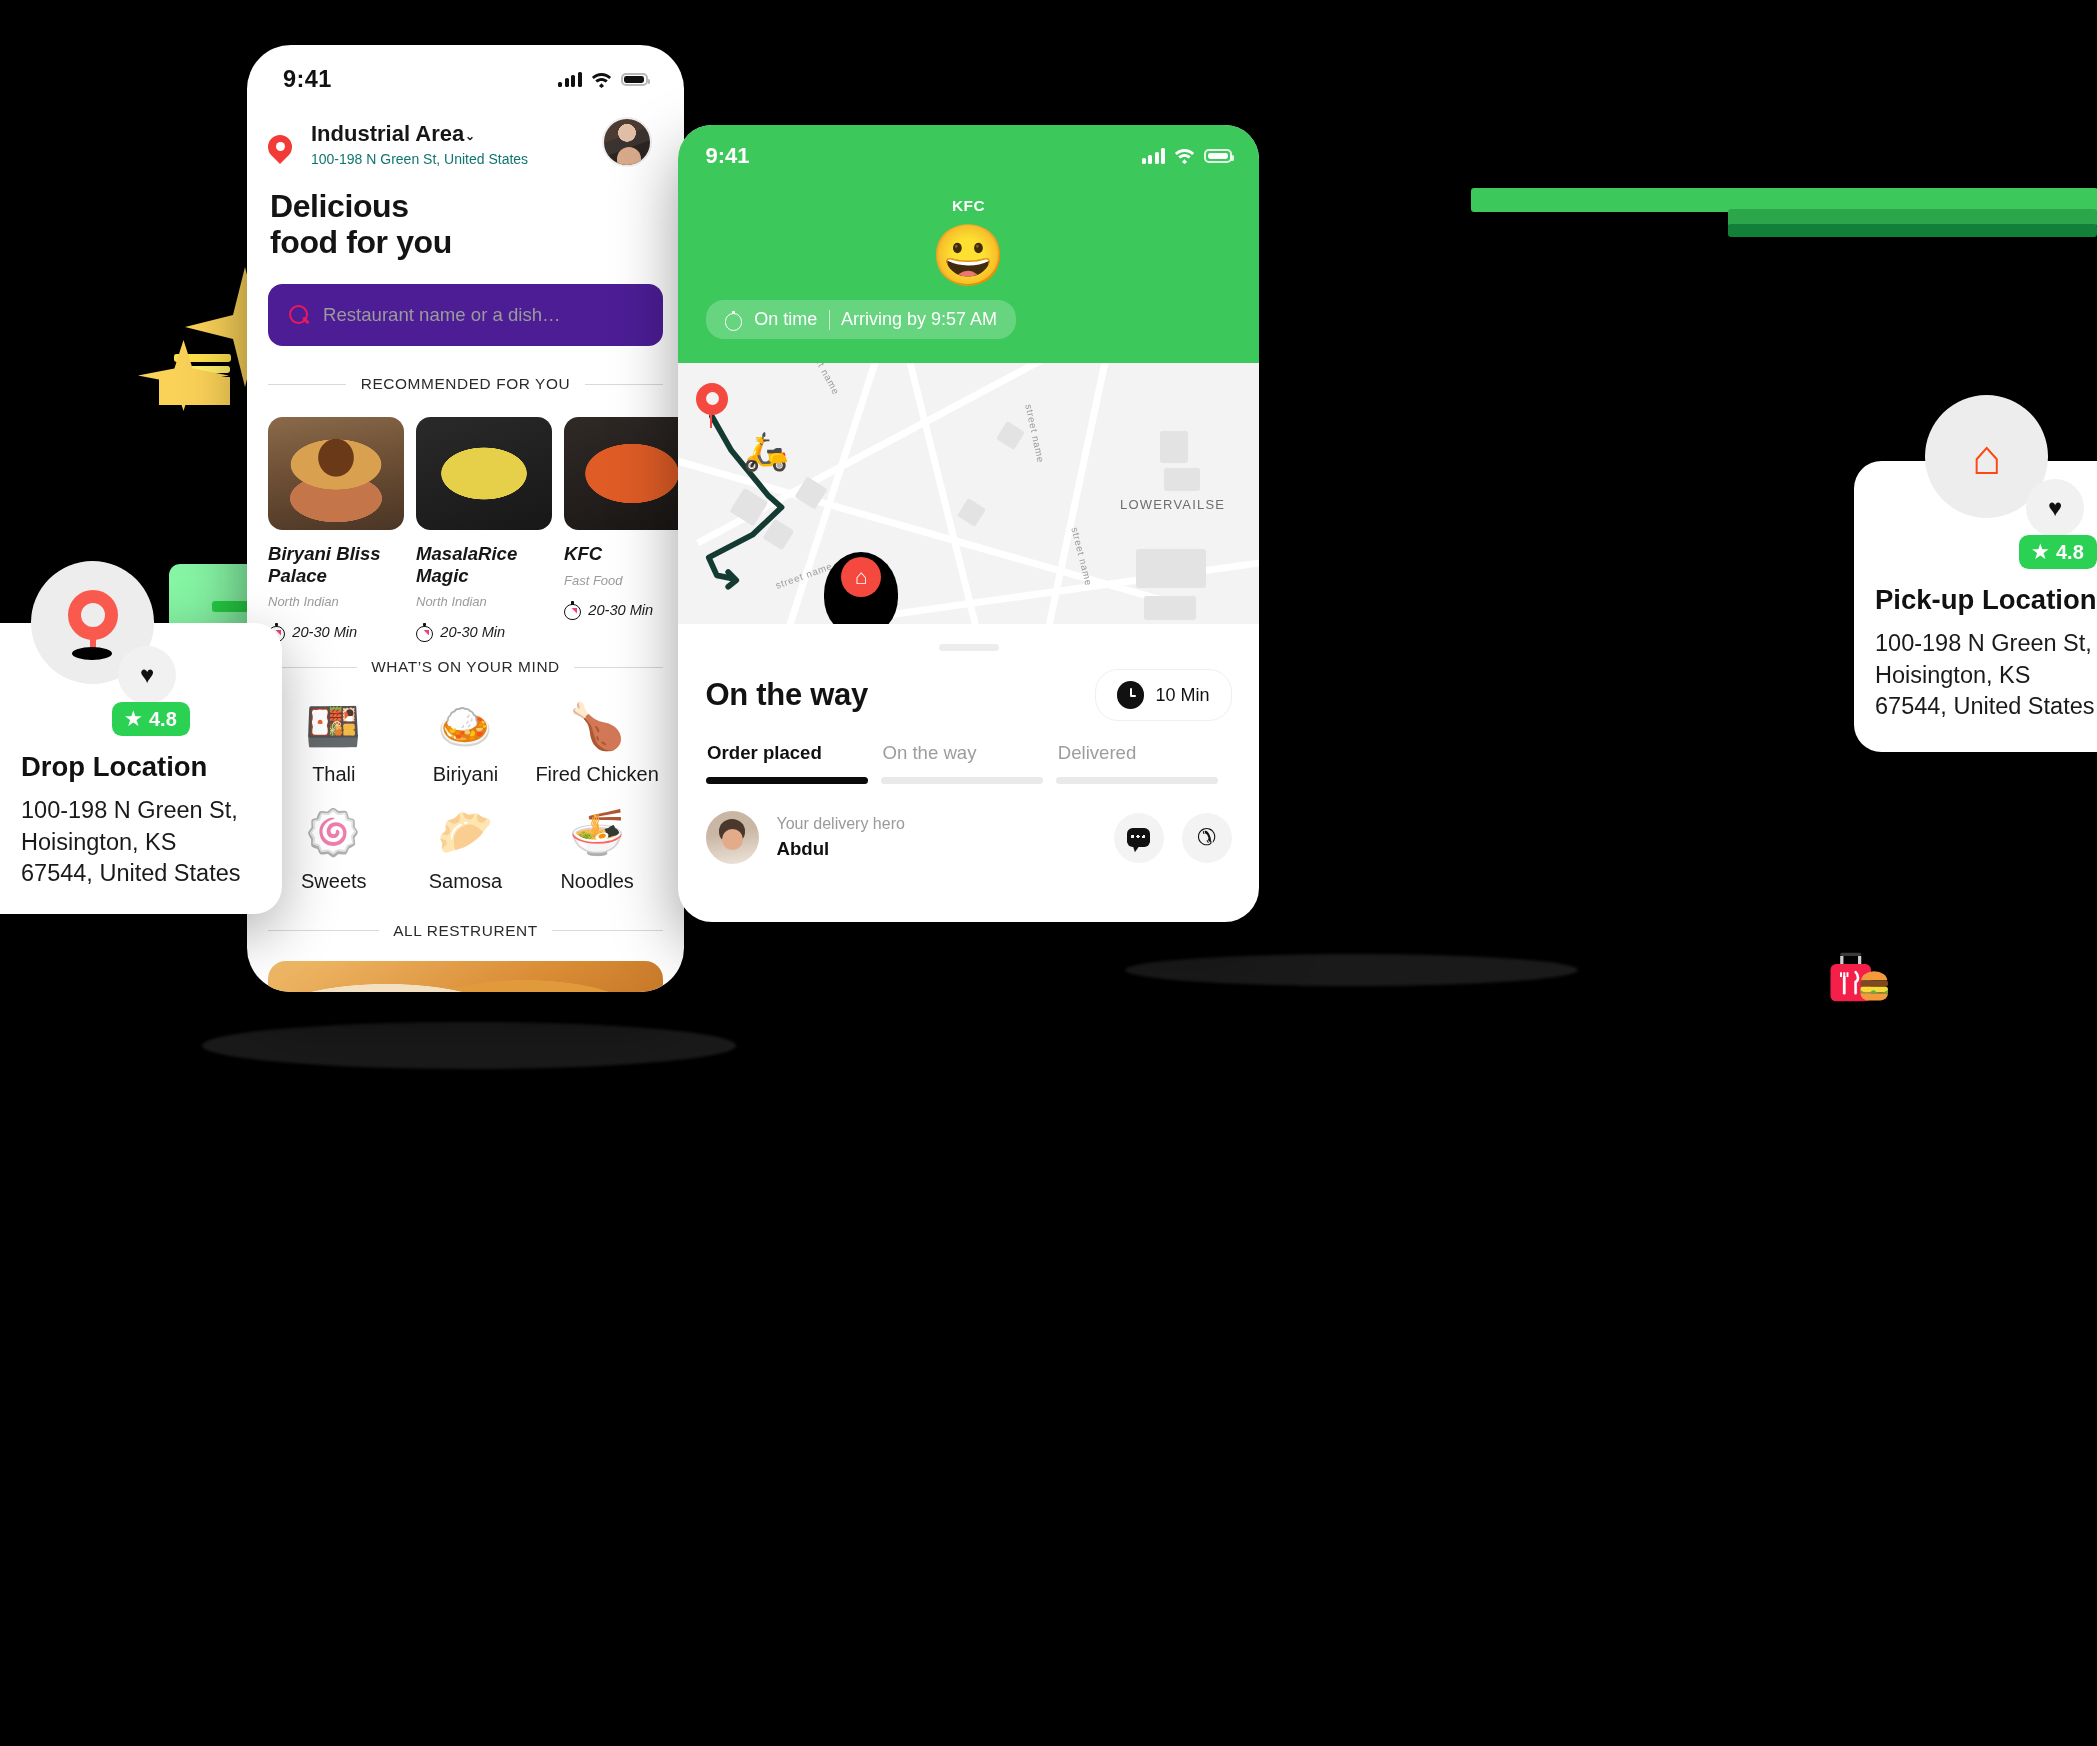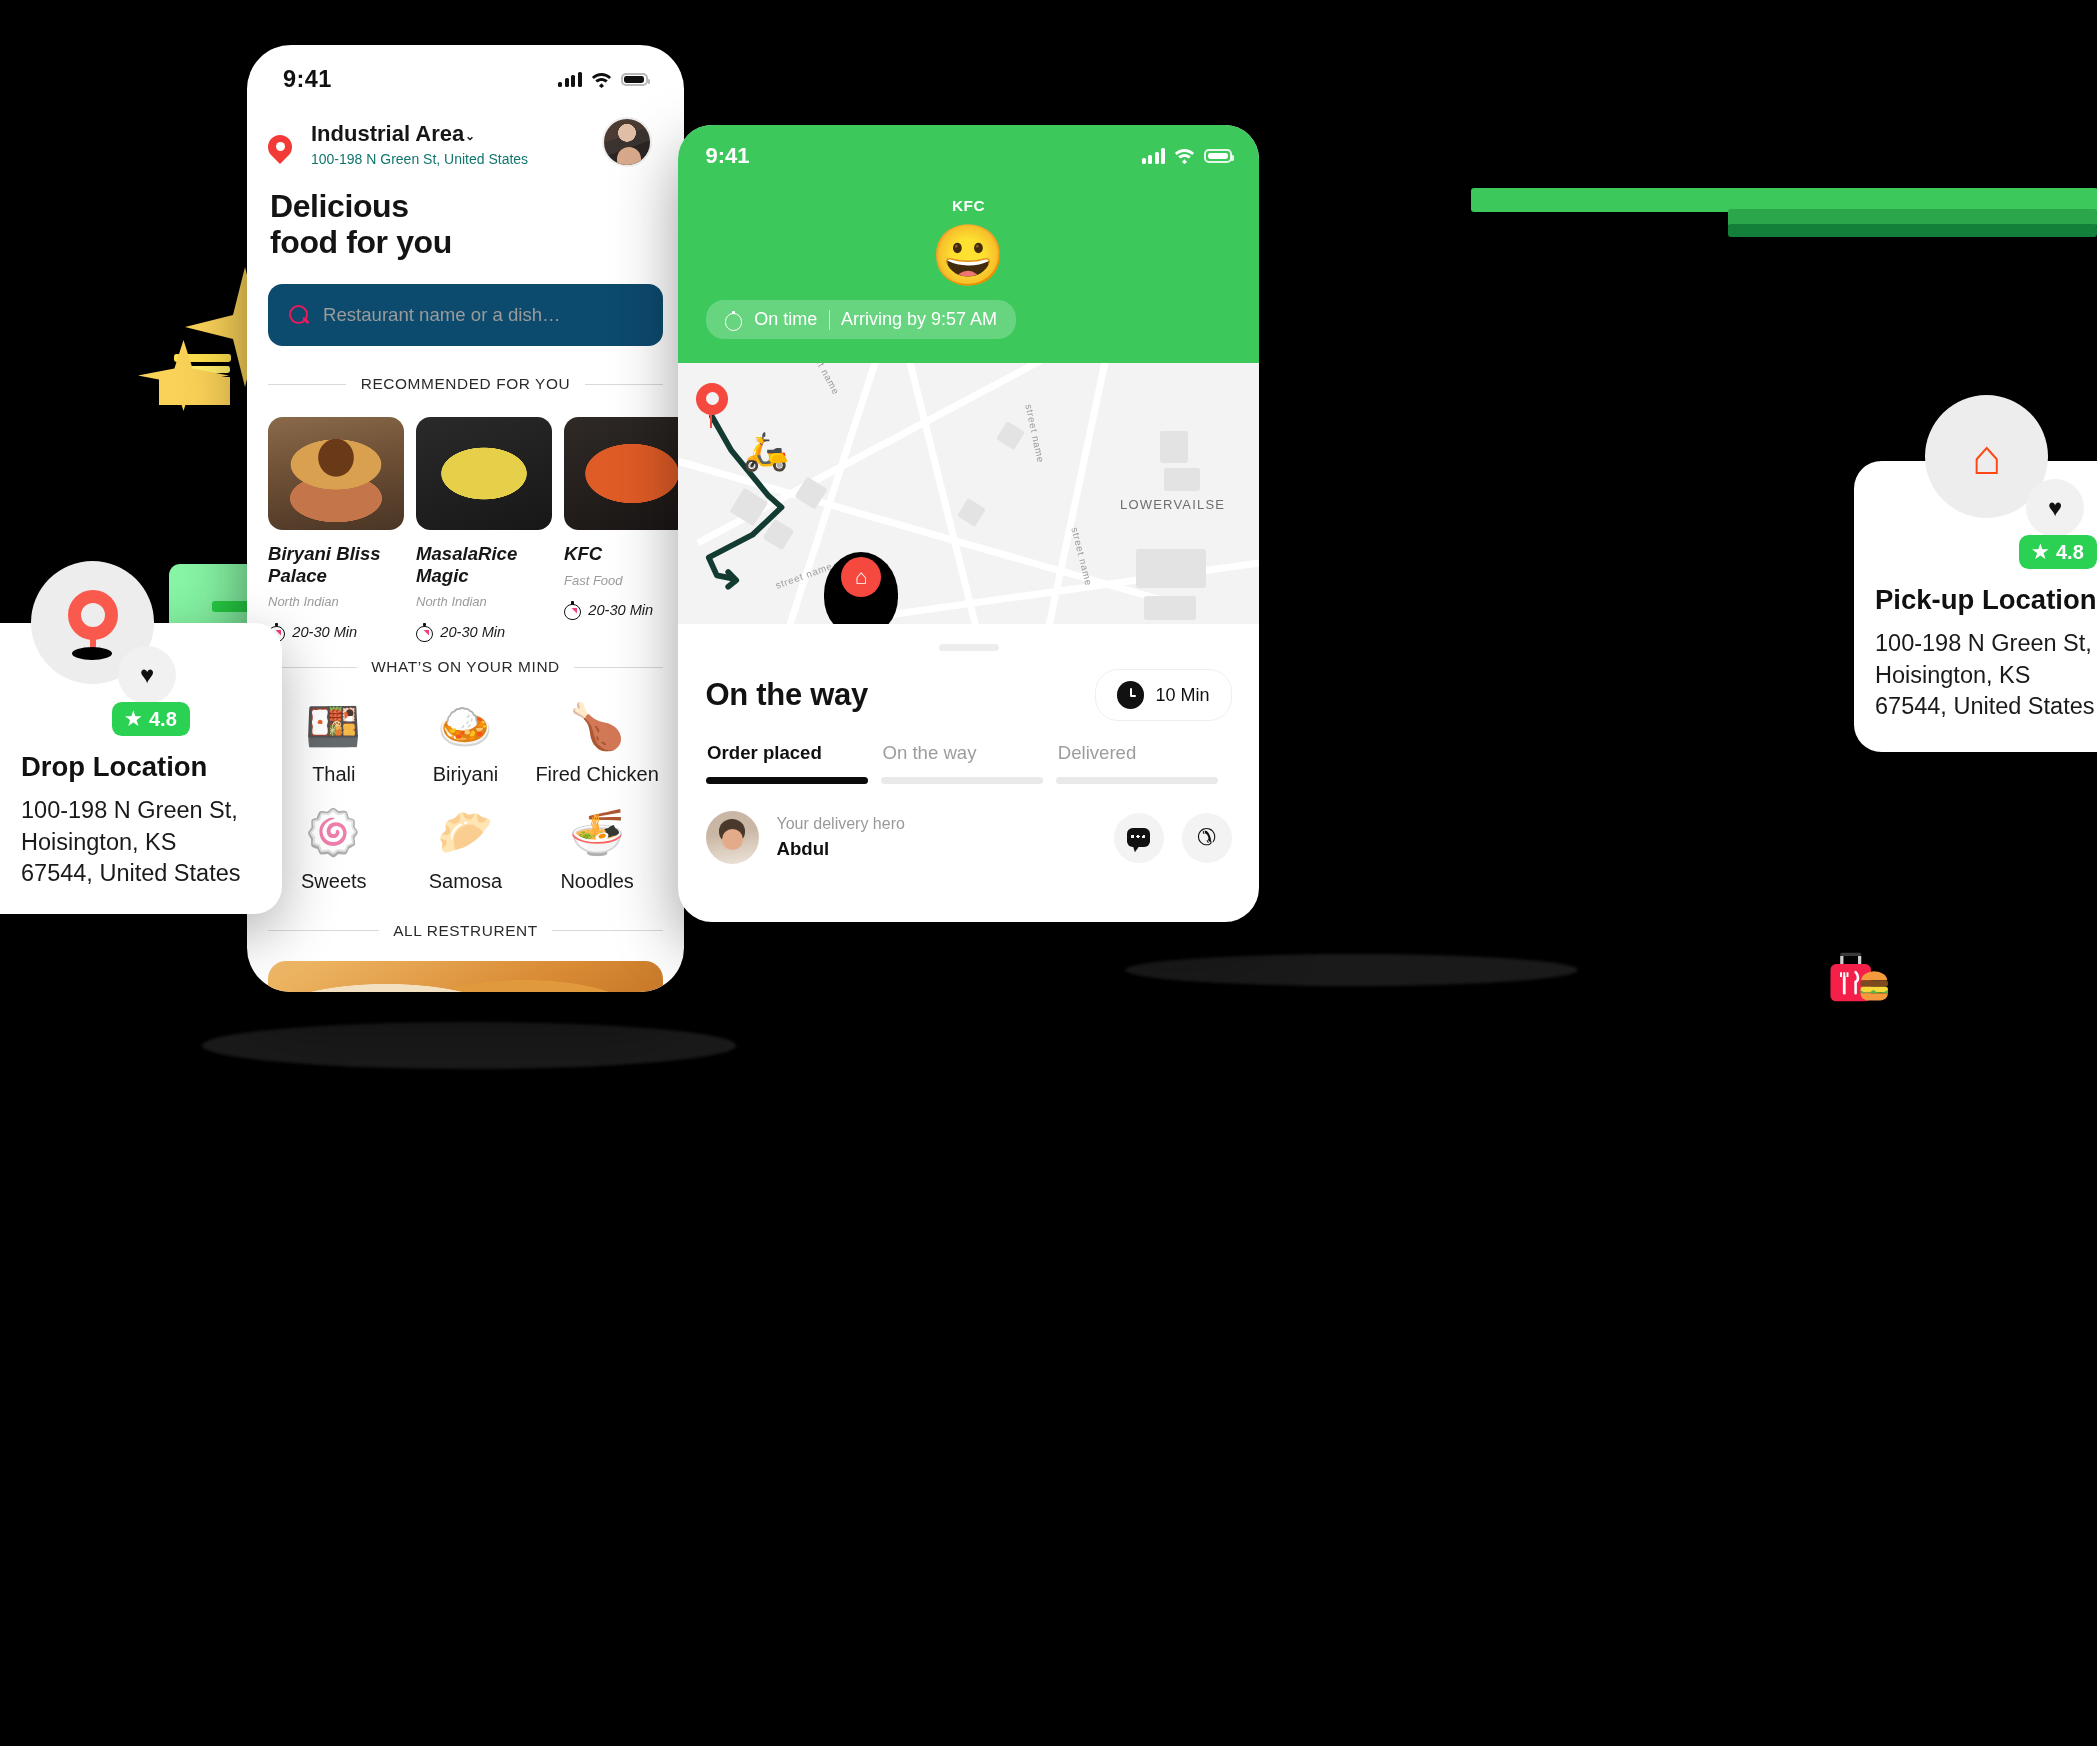--- a/index.html
+++ b/index.html
@@ -65,21 +65,21 @@
   .loc-chev { font-size:12px; margin-left:0.8px; margin-top:3.2px;}
   .loc-sub { font-size:14px; color:#0f766e; margin-top:4px; }
   .avatar1 { width:50px;height:50px;border-radius:50%;flex:none;border:2.4px solid #eee;
      background: radial-gradient(circle at 50% 30%, #e0bfa6 0 22%, transparent 23%),
                  linear-gradient(160deg,#4b3b33 0 38%, #3b3330 39% 60%, #2a2522 61% 100%);
      overflow:hidden; position:relative;}
   .avatar1::after{content:"";position:absolute;left:13px;top:27.5px;width:24px;height:24px;border-radius:50% 50% 45% 45%;background:#d9a98b;}
 
   .p1-h1 { padding: 21px 32px 0 23px; font-size:32px; line-height:1.13; font-weight:800; color:#141414; letter-spacing:-0.4px;}
 
-  .search { margin: 24px 21px 0 21px; height:62px; background:#0c4a6e; border-radius:14.6px;
+  .search { margin: 24px 21px 0 21px; height:62px; background:#4c1d95; border-radius:14.6px;
             display:flex; align-items:center; gap:13px; padding:0 21px; }
   .search-ico { width:21px;height:21px;flex:none;position:relative;}
   .search-ico::before{content:"";position:absolute;left:0;top:0;width:15.4px;height:15.4px;border:2.6px solid #E81A5B;border-radius:50%;}
   .search-ico::after{content:"";position:absolute;left:13px;top:13.8px;width:8px;height:2.6px;background:#E81A5B;border-radius:1.6px;transform:rotate(45deg);}
   .search-ph { font-size:18.6px; color:#9b9b9b; }
 
   .divider-row { display:flex; align-items:center; gap:14.6px; margin: 29px 21px 0 21px;}
   .divider-row .ln { flex:1; height:0.8px; background:#d9d9d9; }
   .divider-row .lbl { font-size:15.4px; letter-spacing:0.6px; color:#2a2a2a; }
 

